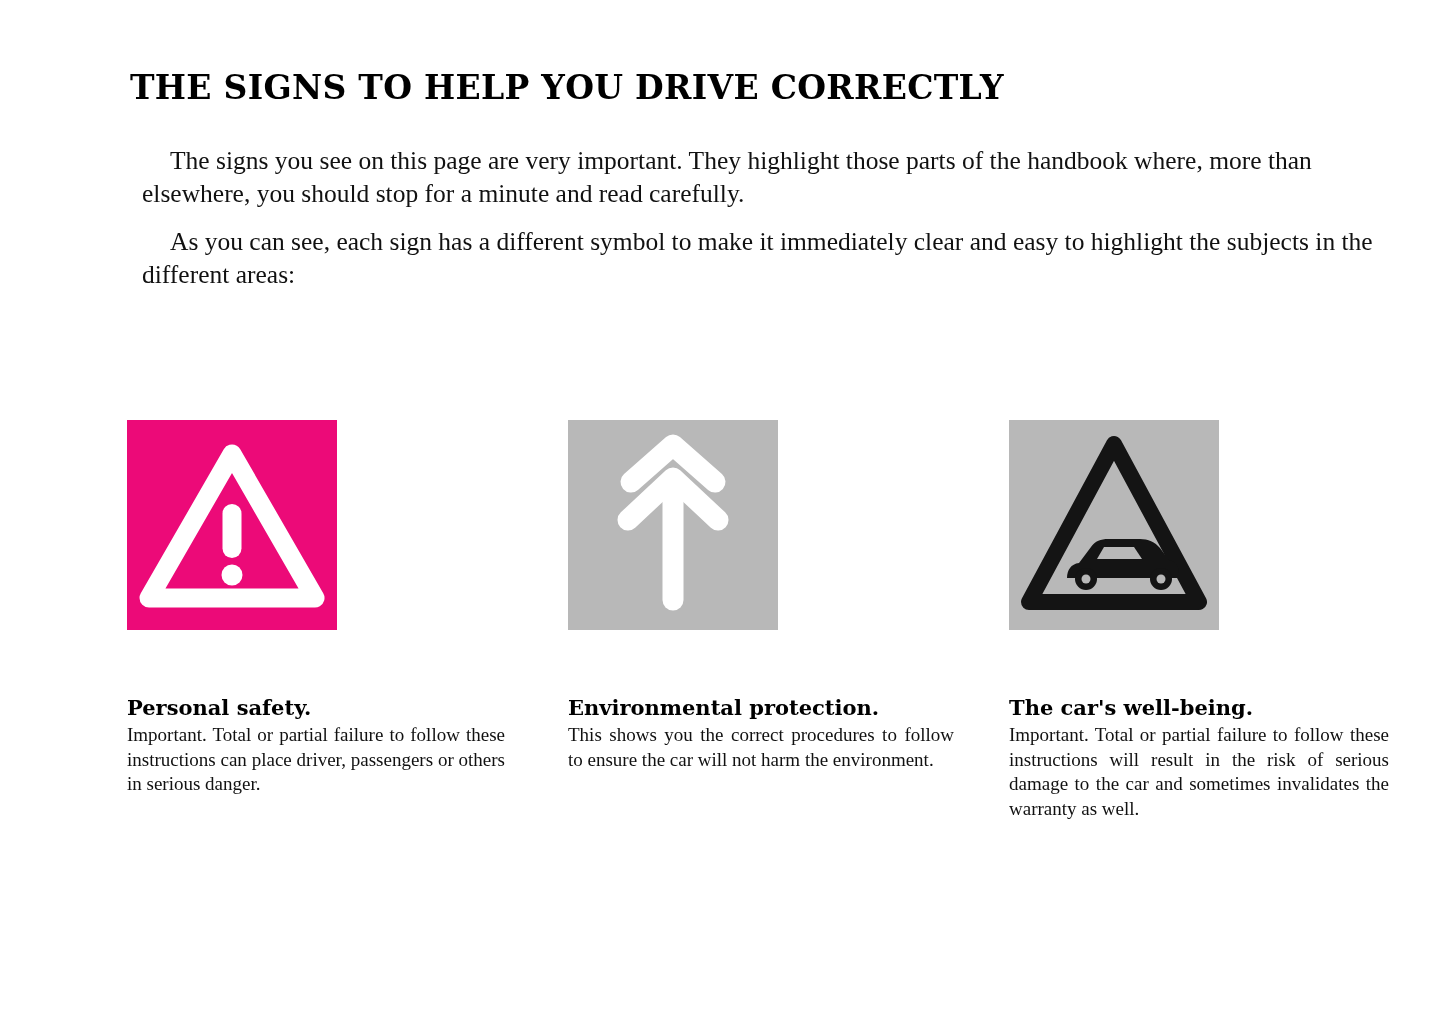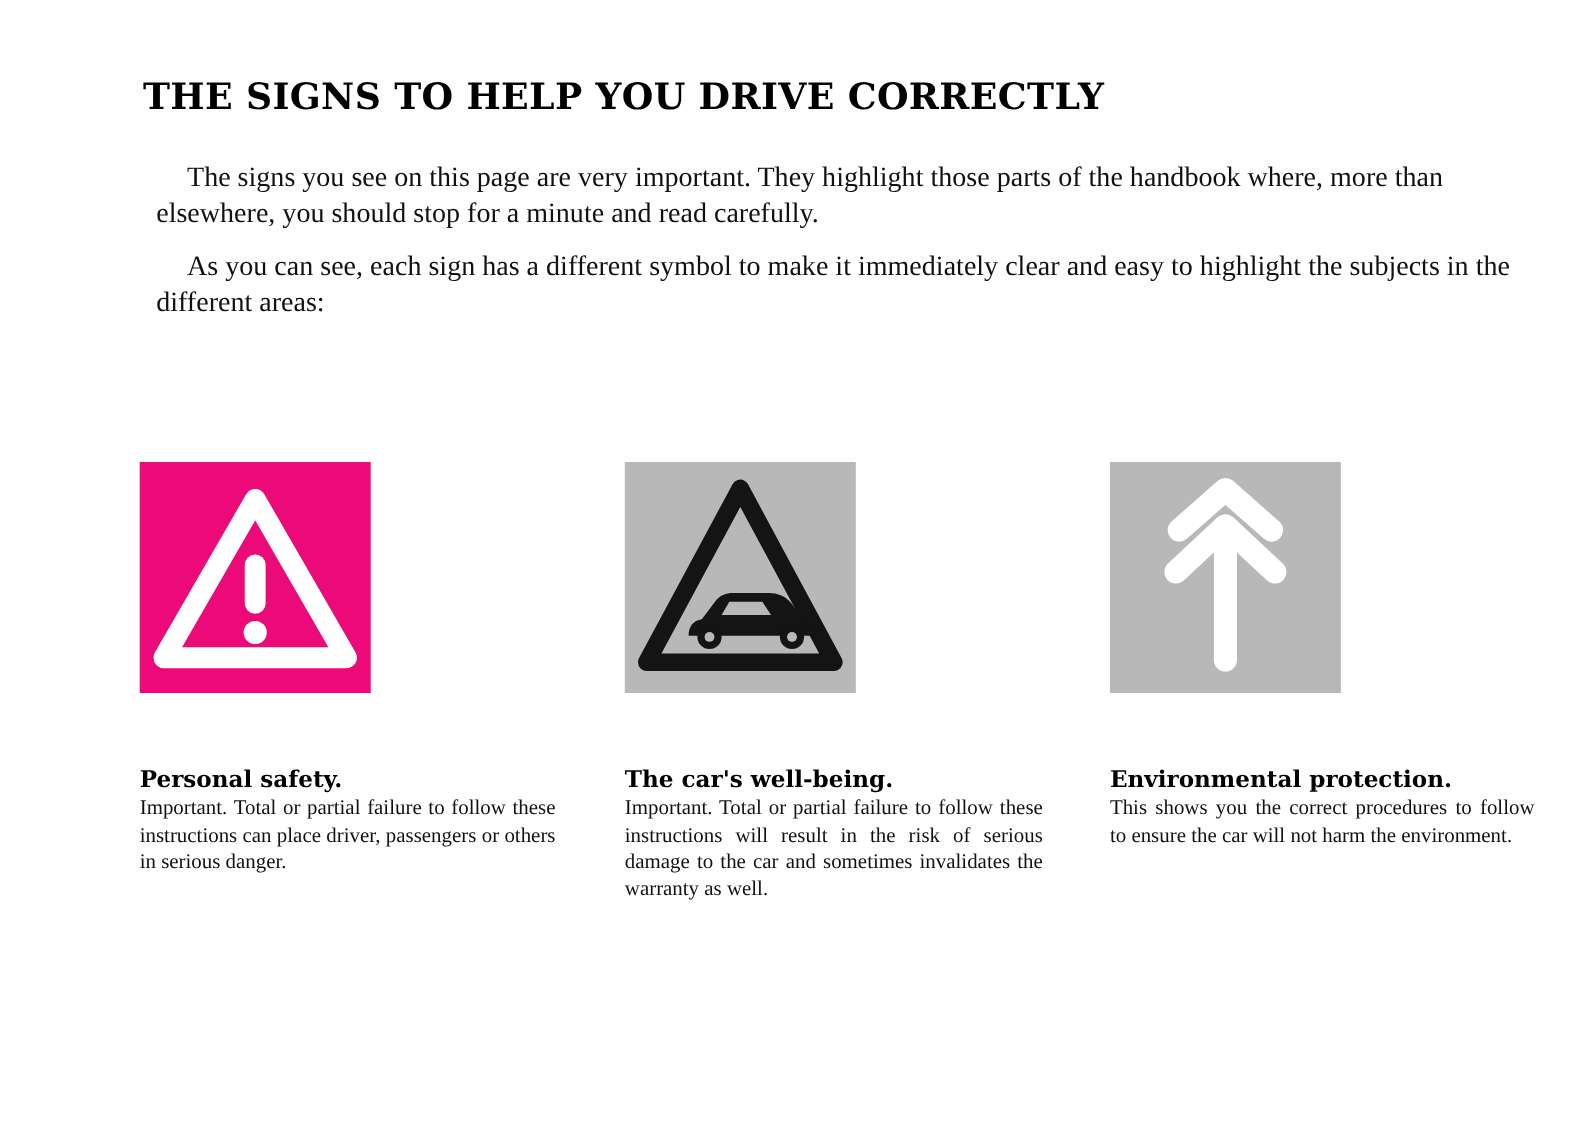--- a/index.html
+++ b/index.html
@@ -112,20 +112,36 @@
           <rect x="95.5" y="84" width="19" height="54" rx="9.5" fill="#ffffff"></rect>
           <circle cx="105" cy="155" r="10.5" fill="#ffffff"></circle>
         </svg>
       </div>
       <div class="card-text">
         <div class="card-heading">Personal safety.</div>
         <div class="card-body">Important. Total or partial failure to follow these instructions can place driver, passengers or others in serious danger.</div>
       </div>
     </div>
 
+    <div class="card two">
+      <div class="icon-box grey">
+        <svg width="210" height="210" viewBox="0 0 210 210" aria-hidden="true">
+          <g fill="none" stroke="#ffffff" stroke-width="21" stroke-linecap="round" stroke-linejoin="round">
+            <path d="M60 100 L105 58 L150 100"></path>
+            <path d="M63 62 L105 25 L147 62"></path>
+            <path d="M105 60 L105 180"></path>
+          </g>
+        </svg>
+      </div>
+      <div class="card-text">
+        <div class="card-heading">Environmental protection.</div>
+        <div class="card-body">This shows you the correct procedures to follow to ensure the car will not harm the environment.</div>
+      </div>
+    </div>
+
     <div class="card three">
       <div class="icon-box grey">
         <svg width="210" height="210" viewBox="0 0 210 210" aria-hidden="true">
           <path d="M105 24 L190 182 L20 182 Z" fill="none" stroke="#141414" stroke-width="16" stroke-linejoin="round"></path>
           <g fill="#141414">
             <path d="M58 158 C58 150 62 144 70 143 L82 127 C86 121 92 119 99 119
                      L131 119 C139 119 146 122 151 128 L160 140
                      C166 141 170 146 170 153 L170 158 Z"></path>
             <circle cx="77" cy="159" r="11" fill="#141414"></circle>
             <circle cx="152" cy="159" r="11" fill="#141414"></circle>
@@ -134,30 +150,14 @@
             <path d="M95 127 L125 127 L133 139 L88 139 Z" fill="#b8b8b8"></path>
           </g>
         </svg>
       </div>
       <div class="card-text">
         <div class="card-heading">The car's well-being.</div>
         <div class="card-body">Important. Total or partial failure to follow these instructions will result in the risk of serious damage to the car and sometimes invalidates the warranty as well.</div>
       </div>
     </div>
 
-    <div class="card two">
-      <div class="icon-box grey">
-        <svg width="210" height="210" viewBox="0 0 210 210" aria-hidden="true">
-          <g fill="none" stroke="#ffffff" stroke-width="21" stroke-linecap="round" stroke-linejoin="round">
-            <path d="M60 100 L105 58 L150 100"></path>
-            <path d="M63 62 L105 25 L147 62"></path>
-            <path d="M105 60 L105 180"></path>
-          </g>
-        </svg>
-      </div>
-      <div class="card-text">
-        <div class="card-heading">Environmental protection.</div>
-        <div class="card-body">This shows you the correct procedures to follow to ensure the car will not harm the environment.</div>
-      </div>
-    </div>
-
   </div>
 </div>
 
 </body></html>

